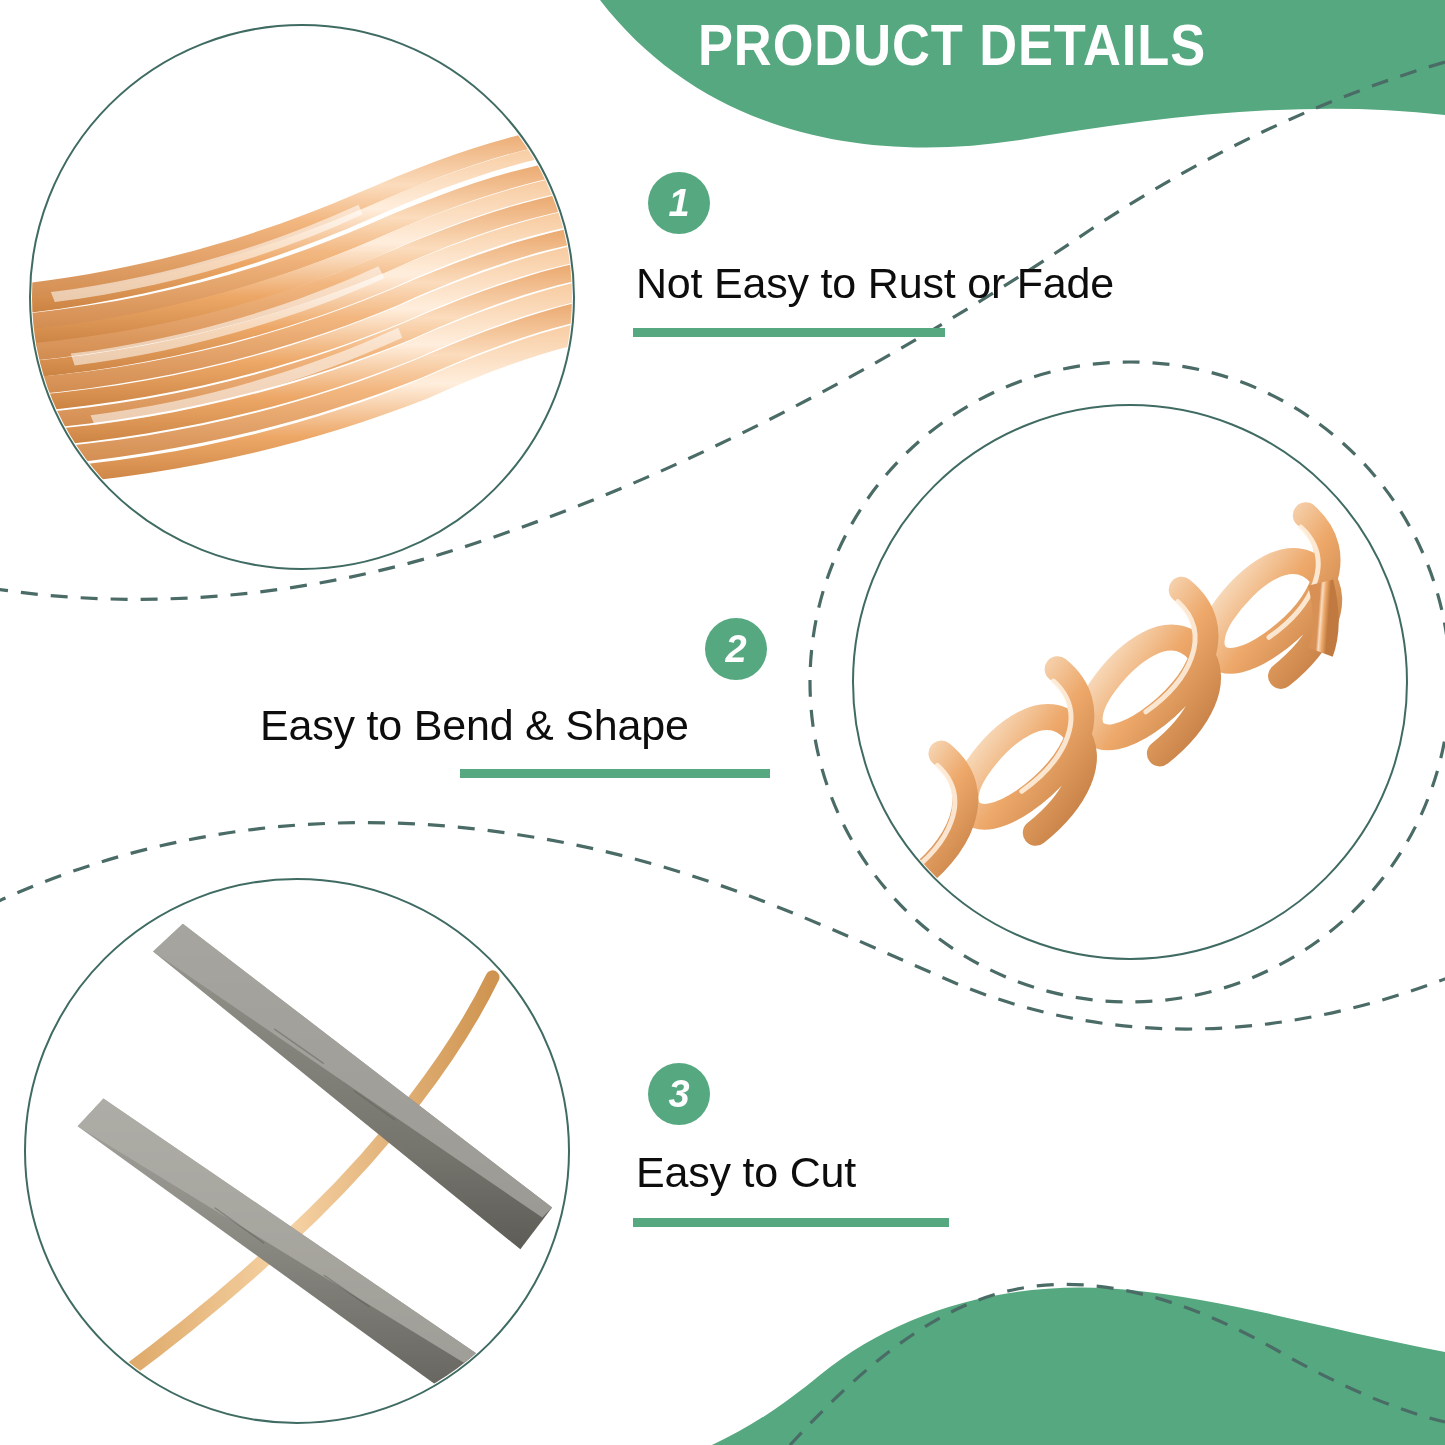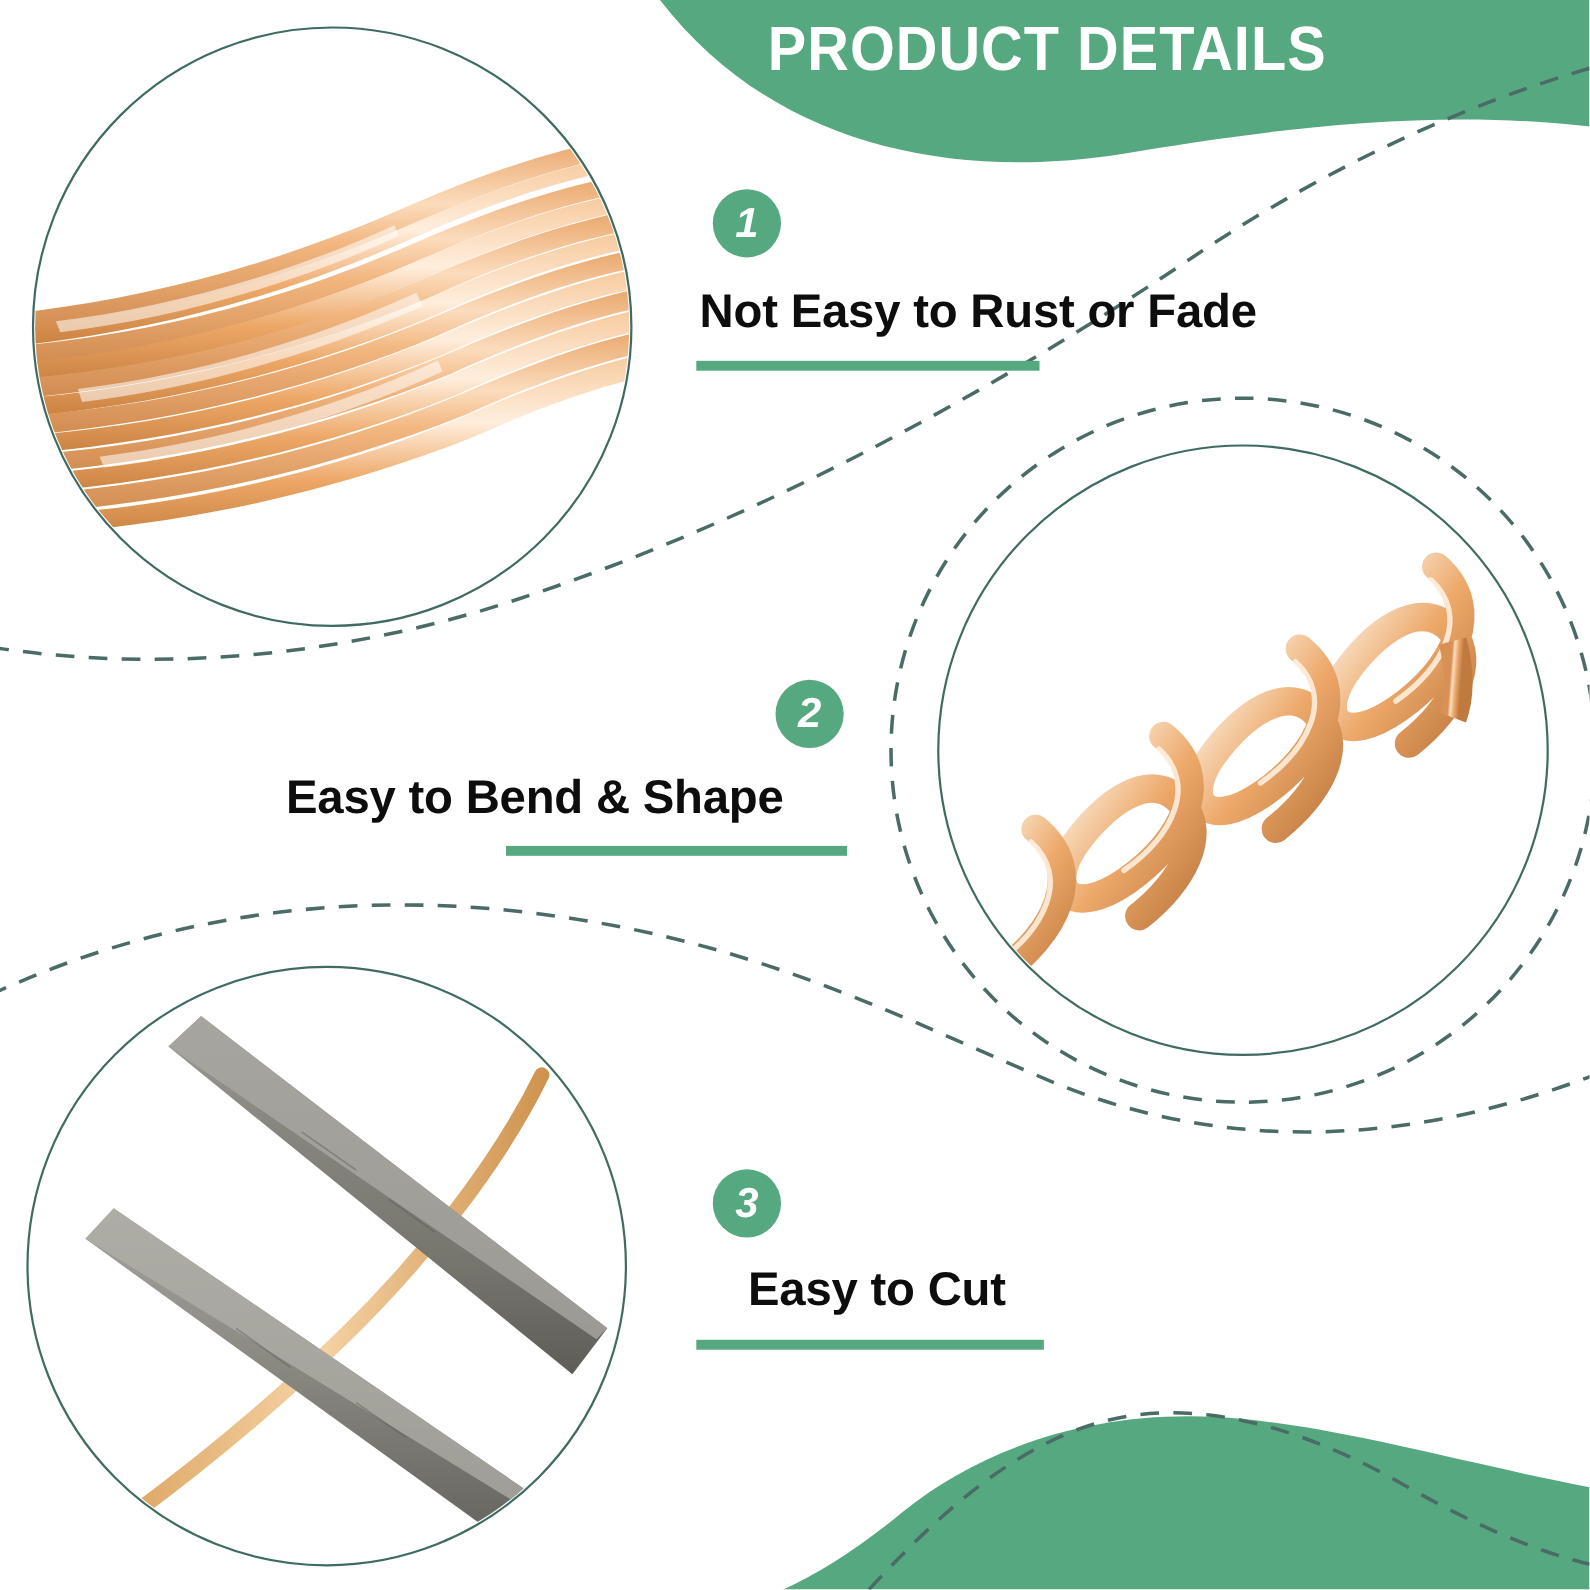--- a/index.html
+++ b/index.html
@@ -40,21 +40,21 @@
     color:#ffffff;
     font-size:38px;
     font-weight:bold;
     font-style:italic;
     display:flex;align-items:center;justify-content:center;
     line-height:1;
   }
   .f-title{
     position:absolute;
     font-size:43px;
-    font-weight:bold;
+    font-weight:normal;
     color:#0d0d0d;
     white-space:nowrap;
     letter-spacing:-0.2px;
   }
   .f-rule{
     position:absolute;
     height:9px;
     background:#55a87f;
   }
 
@@ -66,21 +66,21 @@
 
   
   #feature-2{left:0;top:0;}
   #feature-2 .badge{left:705px;top:618px;}
   #feature-2 .f-title{left:260px;top:701px;}
   #feature-2 .f-rule{left:460px;top:769px;width:310px;}
 
   
   #feature-3{left:0;top:0;}
   #feature-3 .badge{left:648px;top:1063px;}
-  #feature-3 .f-title{left:636px;top:1148px;margin-left:44px;}
+  #feature-3 .f-title{left:636px;top:1148px;}
   #feature-3 .f-rule{left:633px;top:1218px;width:316px;}
 
   
   .photo{
     position:absolute;
     border-radius:50%;
     overflow:hidden;
     border:2px solid #3f6b62;
     box-sizing:border-box;
     background:#ffffff;

